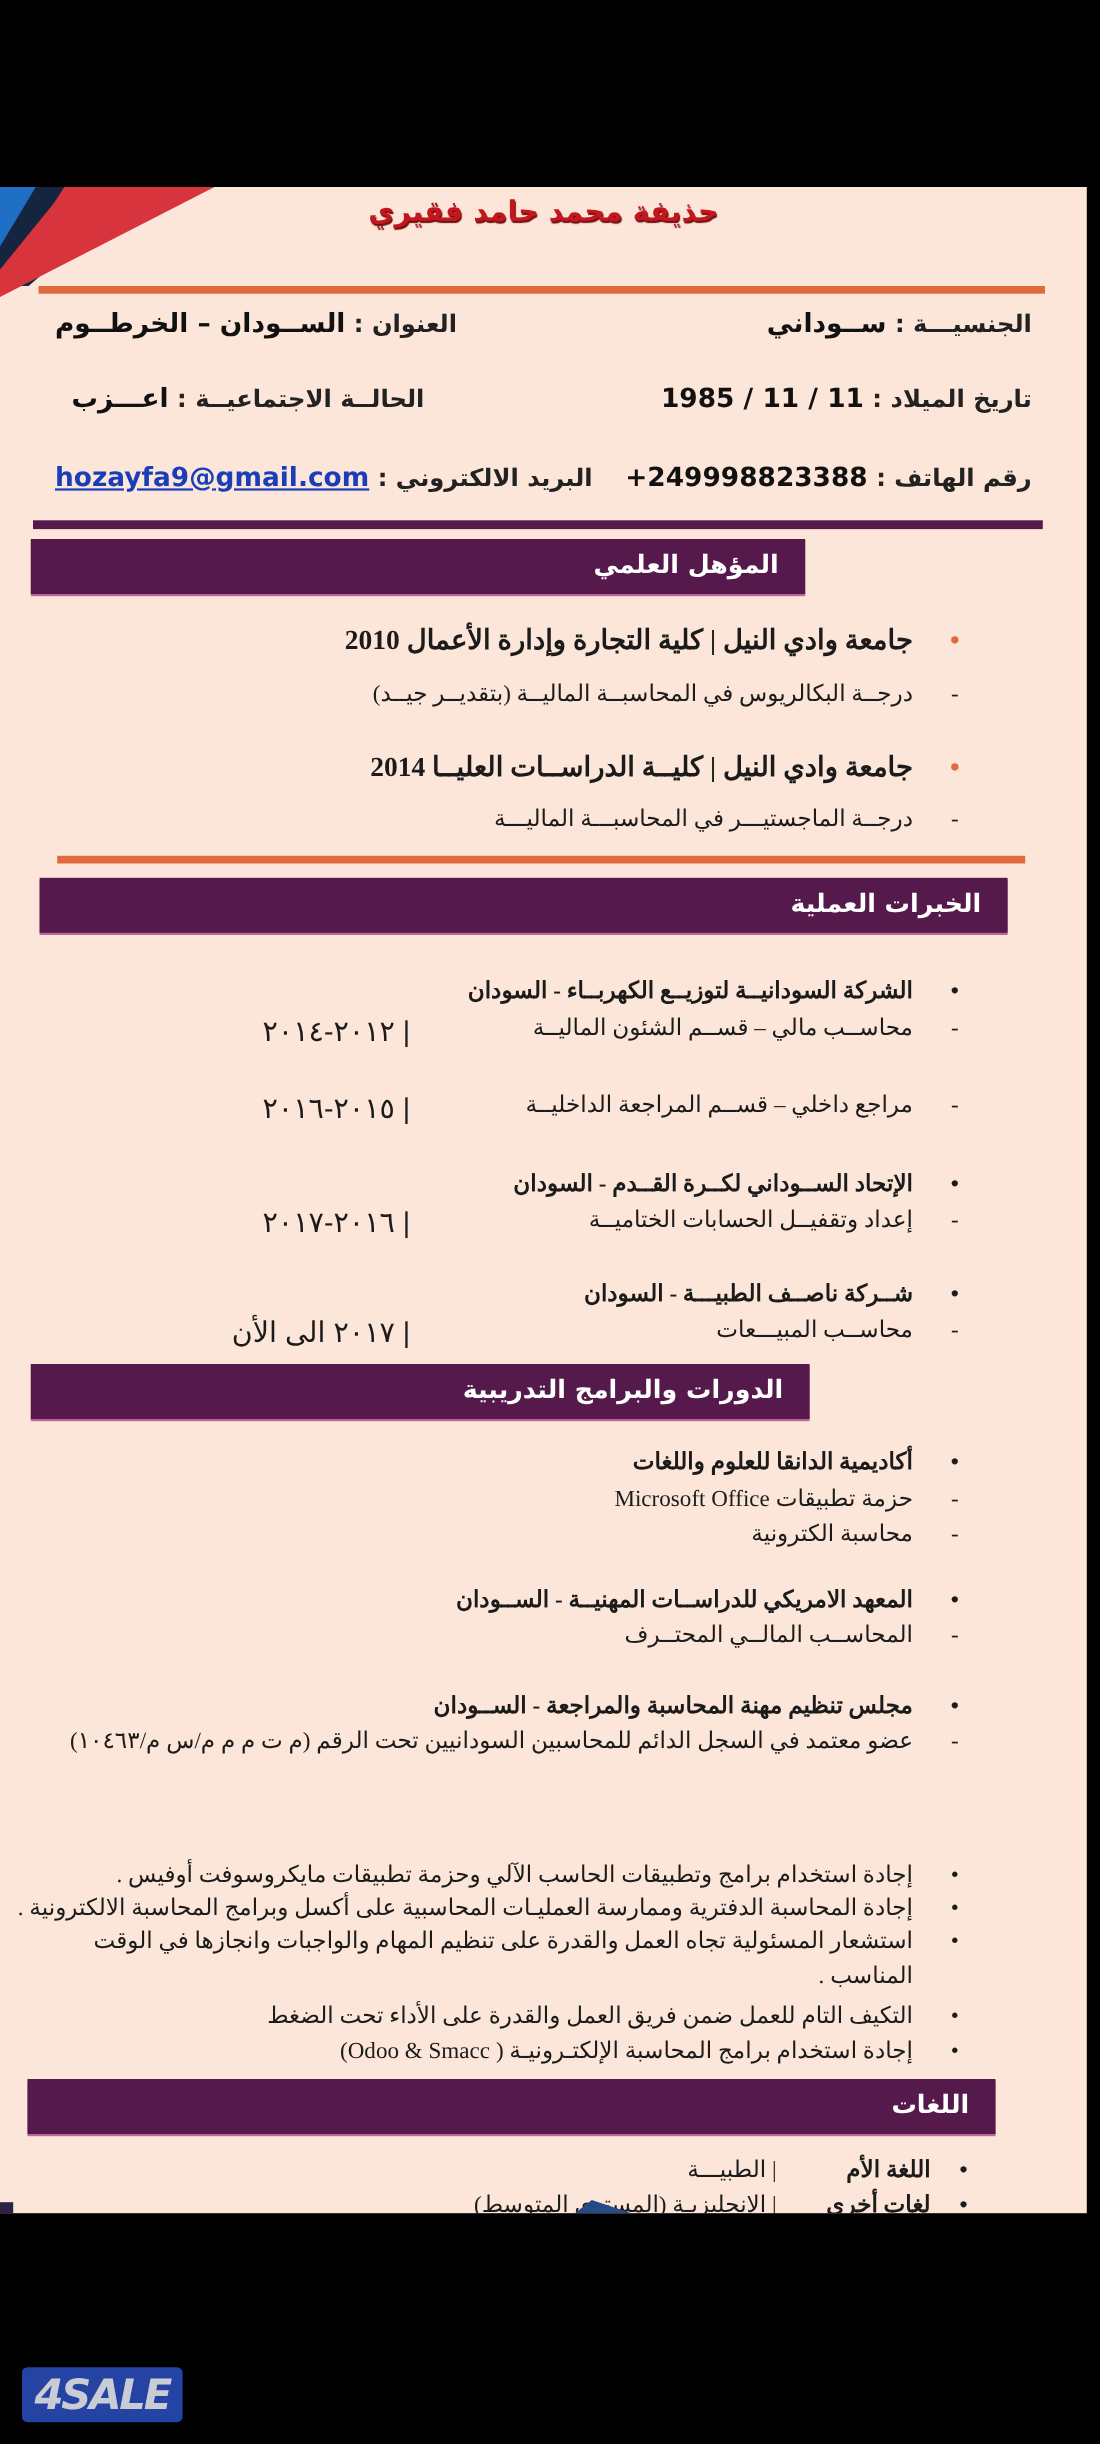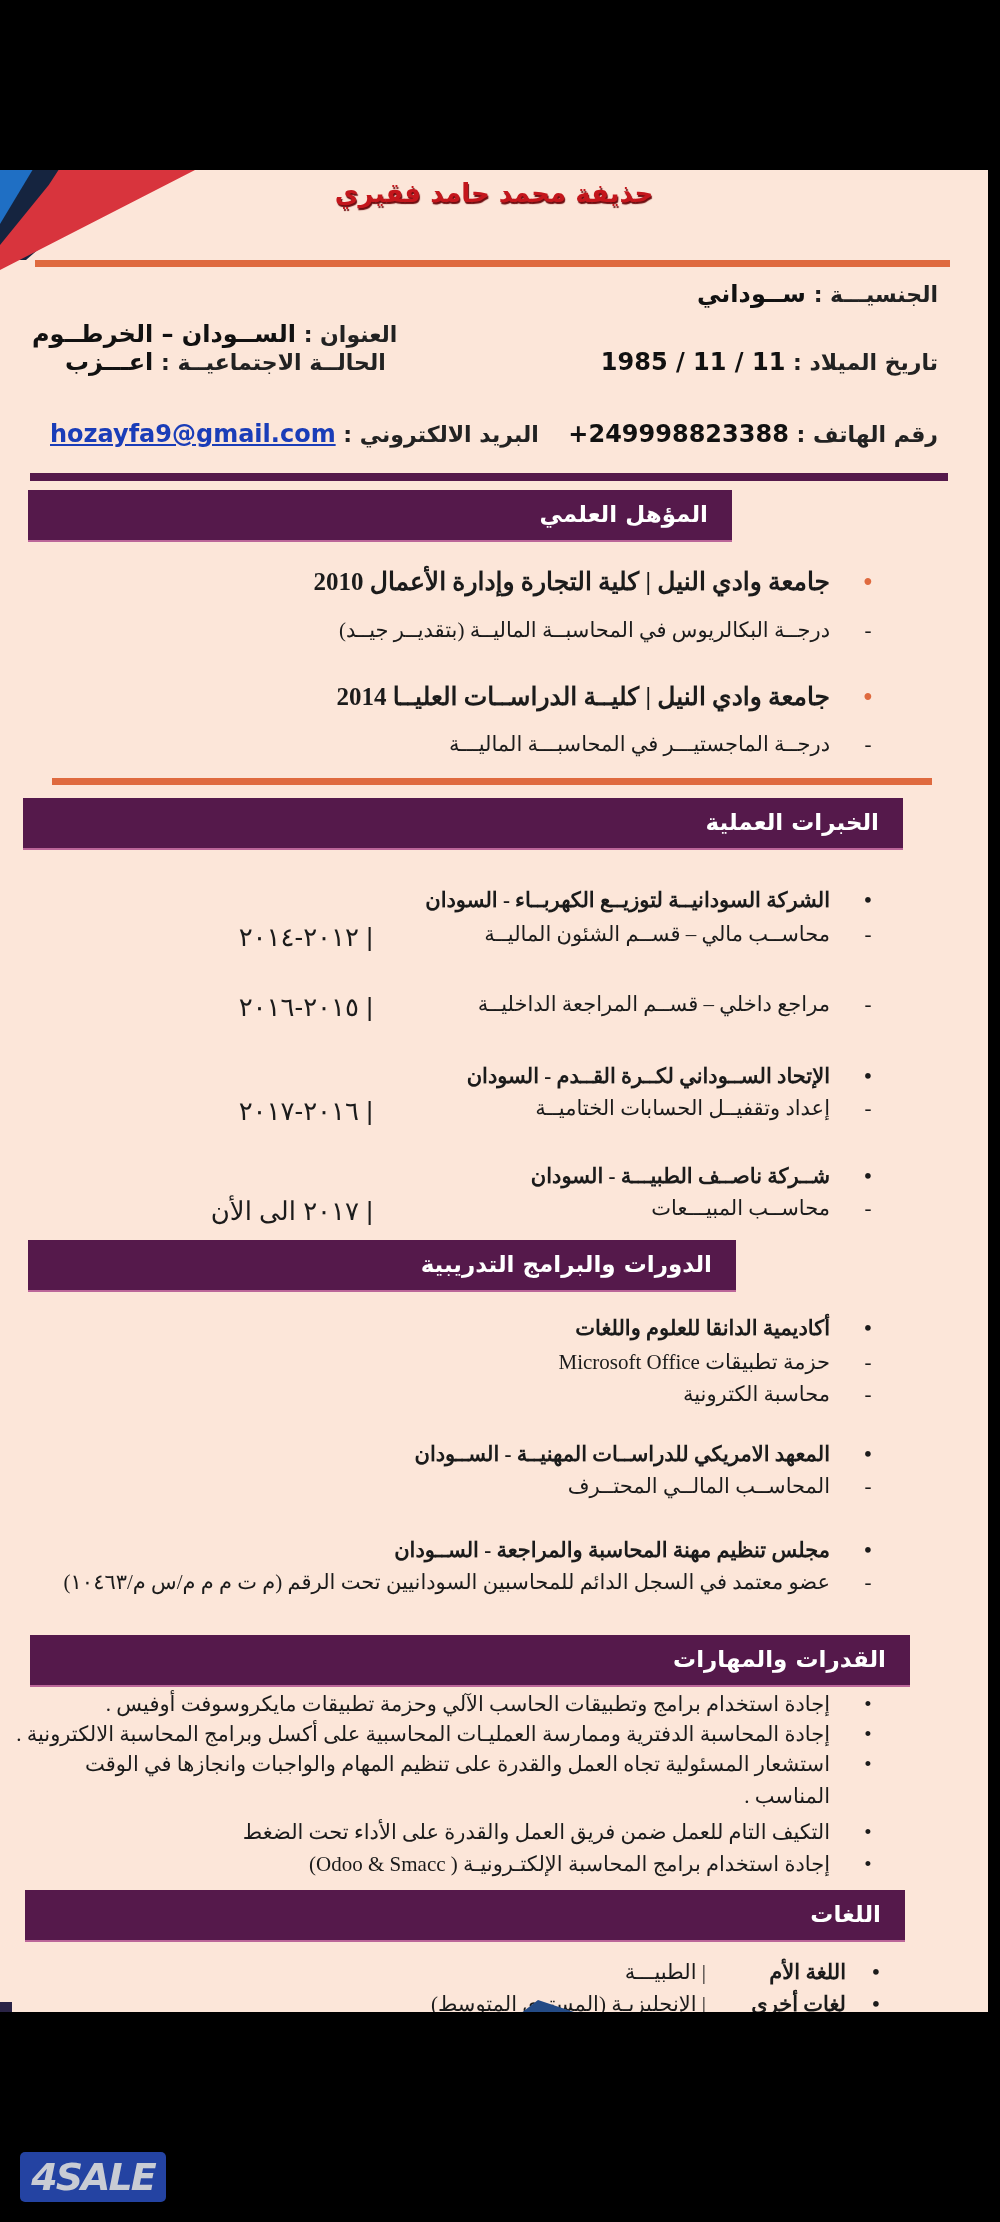--- a/index.html
+++ b/index.html
@@ -73,21 +73,21 @@
   <div class="deco-blue"></div>
   <div class="deco-navy"></div>
   <div class="deco-red"></div>
 
   <div class="name">حذيفة محمد حامد فقيري</div>
   <div class="rule-orange" style="left:35px; width:915px; top:90px;"></div>
 
   <div class="info" style="right:50px; top:110px;">
     <span>الجنسيـــة : </span><span class="val">ســوداني</span>
   </div>
-  <div class="info" style="left:32px; top:110px;margin-top:40px;">
+  <div class="info" style="left:50px; top:110px;">
     <span>العنوان : </span><span class="val">الســودان – الخرطــوم</span>
   </div>
 
   <div class="info" style="right:50px; top:178px;">
     <span>تاريخ الميلاد : </span><span class="val" style="direction:ltr; unicode-bidi:embed;">1985 / 11 / 11</span>
   </div>
   <div class="info" style="left:65px; top:178px;">
     <span>الحالــة الاجتماعيــة : </span><span class="val">اعـــزب</span>
   </div>
 
@@ -109,21 +109,21 @@
   </div>
   <div class="row edu-head" style="top:512px;">
     <span class="bullet orange">•</span><span>جامعة وادي النيل    |  كليــة الدراســات العليــا  2014</span>
   </div>
   <div class="row" style="top:562px;">
     <span class="dash">-</span><span>درجــة الماجستيـــر في المحاسبـــة الماليـــة</span>
   </div>
 
   <div class="rule-orange" style="left:52px; width:880px; top:608px;"></div>
 
-  <div class="section-bar" style="left:23px; width:880px; top:628px;">الخبرات العملية</div>
+  <div class="section-bar" style="left:36px; width:880px; top:628px;">الخبرات العملية</div>
 
   <div class="row bold" style="top:718px;">
     <span class="bullet">•</span><span>الشركة السودانيــة لتوزيــع الكهربــاء   -  السودان</span>
   </div>
   <div class="row" style="top:752px;">
     <span class="dash">-</span><span>محاســب مالي – قســم الشئون الماليــة</span>
   </div>
   <div class="date" style="right:615px; top:752px;">| ٢٠١٢-٢٠١٤</div>
 
   <div class="row" style="top:822px;">
@@ -166,21 +166,20 @@
     <span class="dash">-</span><span>المحاســب المالــي المحتــرف</span>
   </div>
 
   <div class="row bold" style="top:1368px;">
     <span class="bullet">•</span><span>مجلس تنظيم مهنة المحاسبة والمراجعة  -  الســودان</span>
   </div>
   <div class="row" style="top:1400px;">
     <span class="dash">-</span><span>عضو معتمد في السجل الدائم للمحاسبين السودانيين تحت الرقم (م ت م م م/س م/١٠٤٦٣)</span>
   </div>
 
-  <div class="section-bar" style="left:30px; width:880px; top:1465px;">القدرات والمهارات</div>
 
   <div class="row" style="top:1522px;">
     <span class="bullet">•</span><span>إجادة استخدام برامج وتطبيقات الحاسب الآلي وحزمة تطبيقات مايكروسوفت أوفيس .</span>
   </div>
   <div class="row" style="top:1552px;">
     <span class="bullet">•</span><span>إجادة المحاسبة الدفترية وممارسة العمليـات المحاسبية على أكسل وبرامج المحاسبة الالكترونية .</span>
   </div>
   <div class="row" style="top:1582px;">
     <span class="bullet">•</span><span>استشعار المسئولية تجاه العمل والقدرة على تنظيم المهام والواجبات وانجازها في الوقت</span>
   </div>

